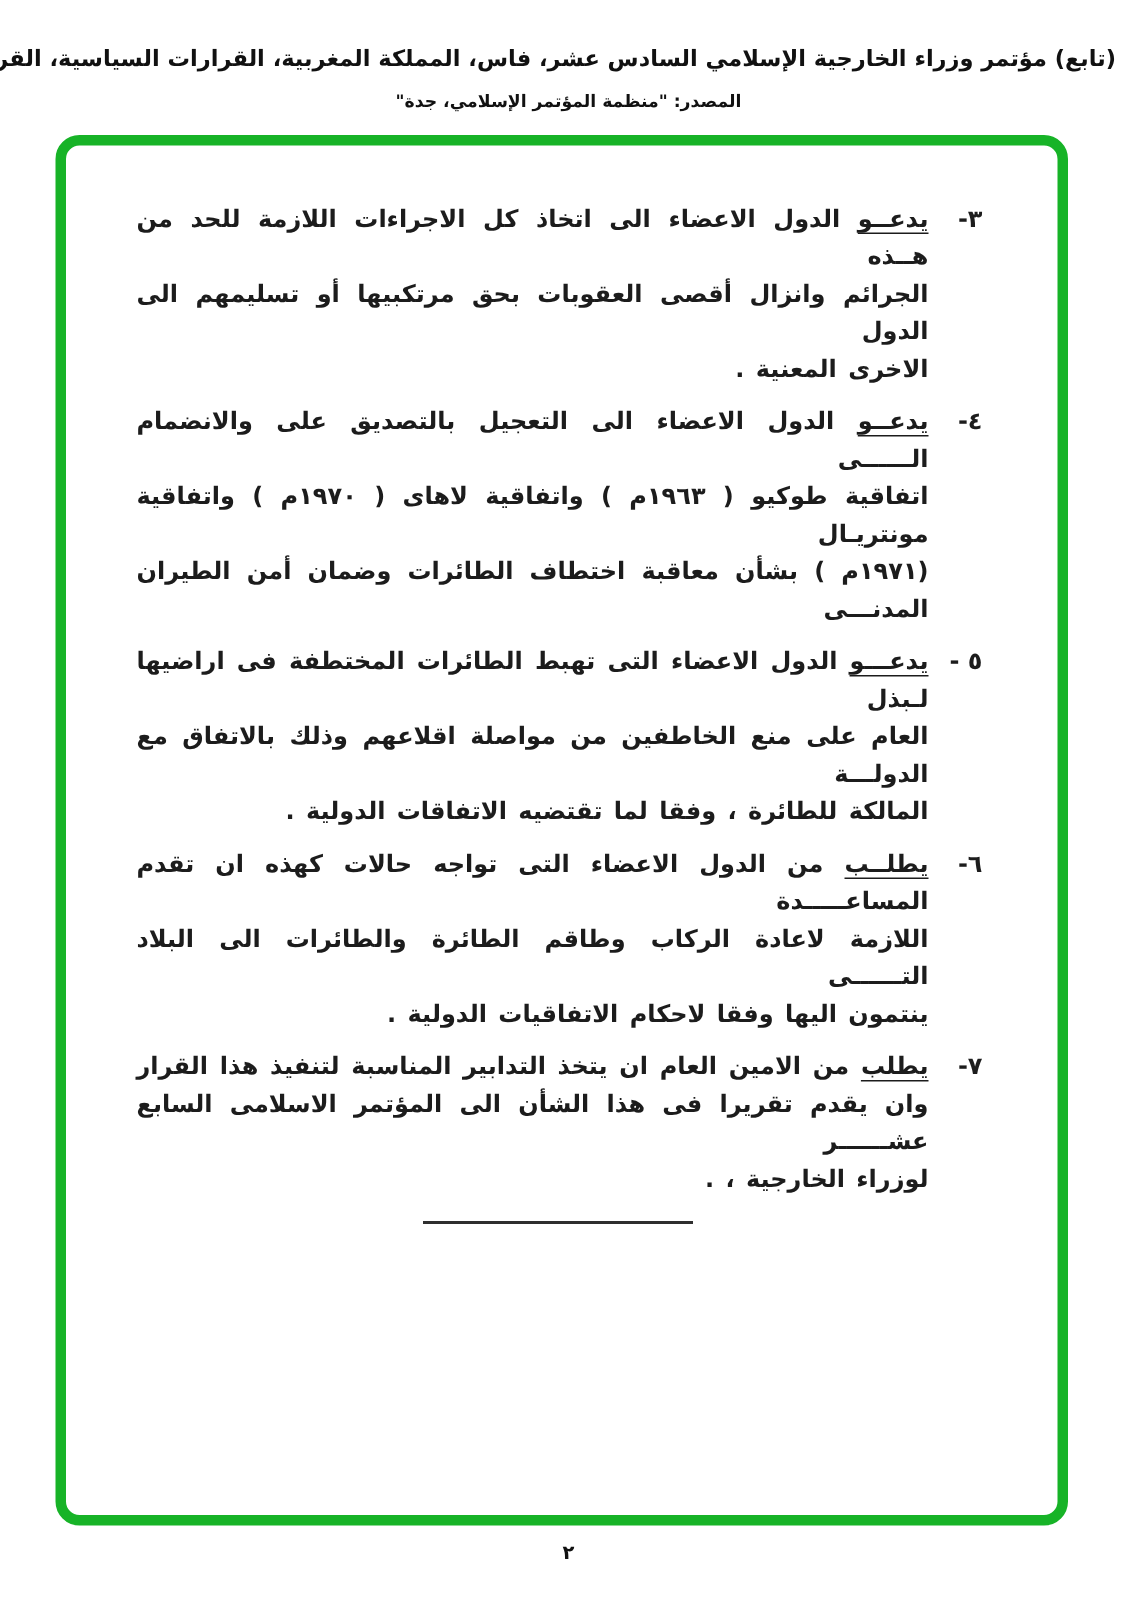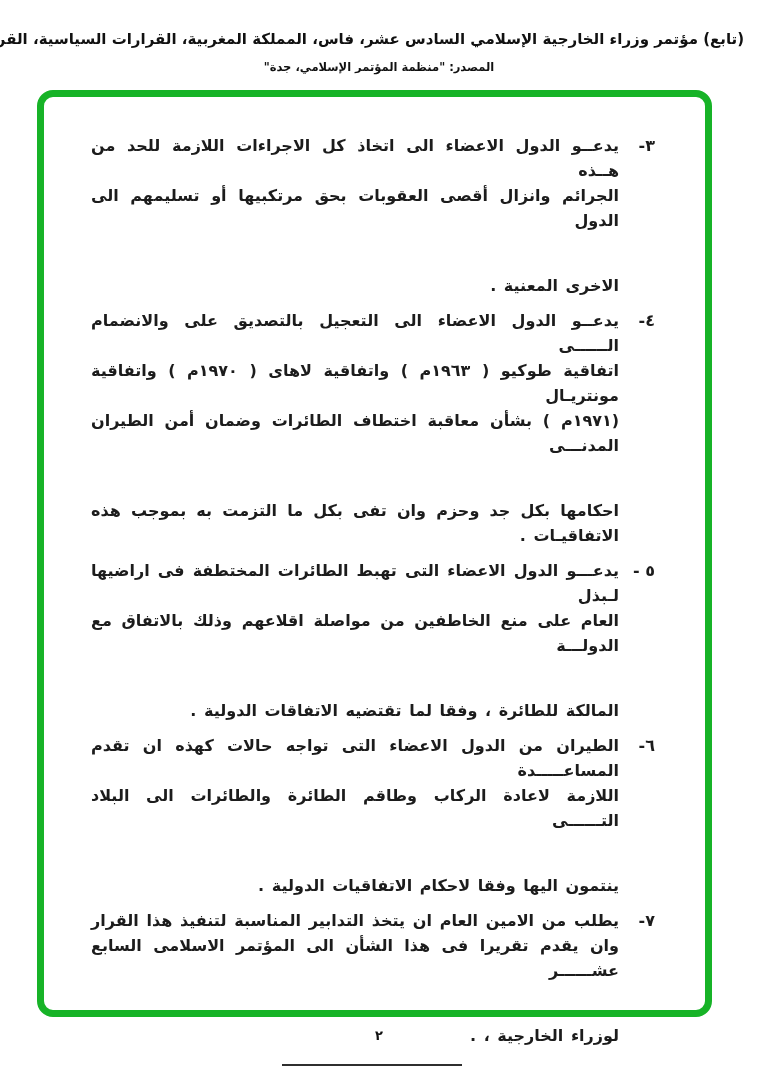--- a/index.html
+++ b/index.html
@@ -71,23 +71,23 @@
   .para-lines {
     width: 528px;
   }
   .line {
     text-align: justify;
     text-align-last: justify;
     word-spacing: 2px;
   }
   .line.last {
     text-align-last: right;
-    margin-top: 40px;
   }
   .lead {
+    text-decoration: underline;
     text-underline-offset: 4px;
   }
   .separator-line {
     width: 180px;
     height: 2px;
     background: #2f2f2f;
     margin: 16px auto 0 auto;
     transform: translateX(-3px);
   }
   .page-number {
@@ -120,37 +120,36 @@
             <div class="line last">الاخرى المعنية .</div>
           </div>
   </div>
 
   <div class="para">
     <div class="para-num">٤-</div>
     <div class="para-lines">
             <div class="line"><span class="lead">يدعــو</span> الدول الاعضاء الى التعجيل بالتصديق على والانضمام الــــــى</div>
             <div class="line">اتفاقية طوكيو ( ١٩٦٣م ) واتفاقية لاهاى ( ١٩٧٠م ) واتفاقية مونتريـال</div>
             <div class="line">(١٩٧١م ) بشأن معاقبة اختطاف الطائرات وضمان أمن الطيران المدنـــى</div>
-            <div class="line last">احكامها بكل جد وحزم وان تفى بكل ما التزمت به بموجب هذه الاتفاقيـات .</div>
           </div>
   </div>
 
   <div class="para">
     <div class="para-num">٥ -</div>
     <div class="para-lines">
             <div class="line"><span class="lead">يدعـــو</span> الدول الاعضاء التى تهبط الطائرات المختطفة فى اراضيها لـبذل</div>
             <div class="line">العام على منع الخاطفين من مواصلة اقلاعهم وذلك بالاتفاق مع الدولـــة</div>
             <div class="line last">المالكة للطائرة ، وفقا لما تقتضيه الاتفاقات الدولية .</div>
           </div>
   </div>
 
   <div class="para">
     <div class="para-num">٦-</div>
     <div class="para-lines">
-            <div class="line"><span class="lead">الطيران</span> من الدول الاعضاء التى تواجه حالات كهذه ان تقدم المساعـــــدة</div>
+            <div class="line"><span class="lead">يطلــب</span> من الدول الاعضاء التى تواجه حالات كهذه ان تقدم المساعـــــدة</div>
             <div class="line">اللازمة لاعادة الركاب وطاقم الطائرة والطائرات الى البلاد التــــــى</div>
             <div class="line last">ينتمون اليها وفقا لاحكام الاتفاقيات الدولية .</div>
           </div>
   </div>
 
   <div class="para">
     <div class="para-num">٧-</div>
     <div class="para-lines">
             <div class="line"><span class="lead">يطلب</span> من الامين العام ان يتخذ التدابير المناسبة لتنفيذ هذا القرار</div>
             <div class="line">وان يقدم تقريرا فى هذا الشأن الى المؤتمر الاسلامى السابع عشــــــر</div>

